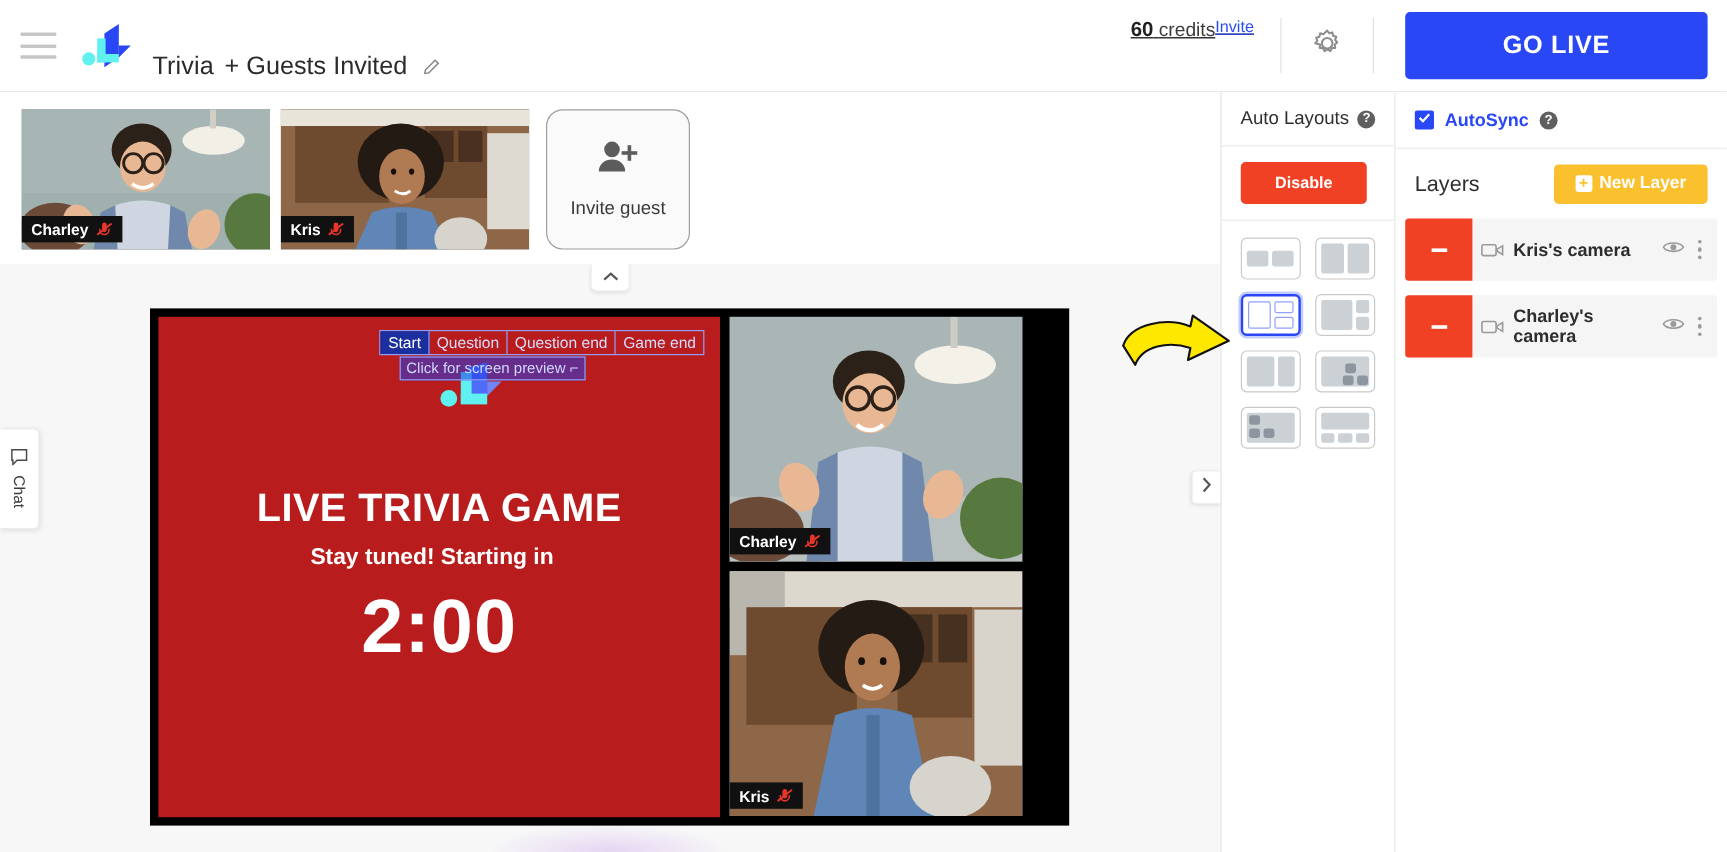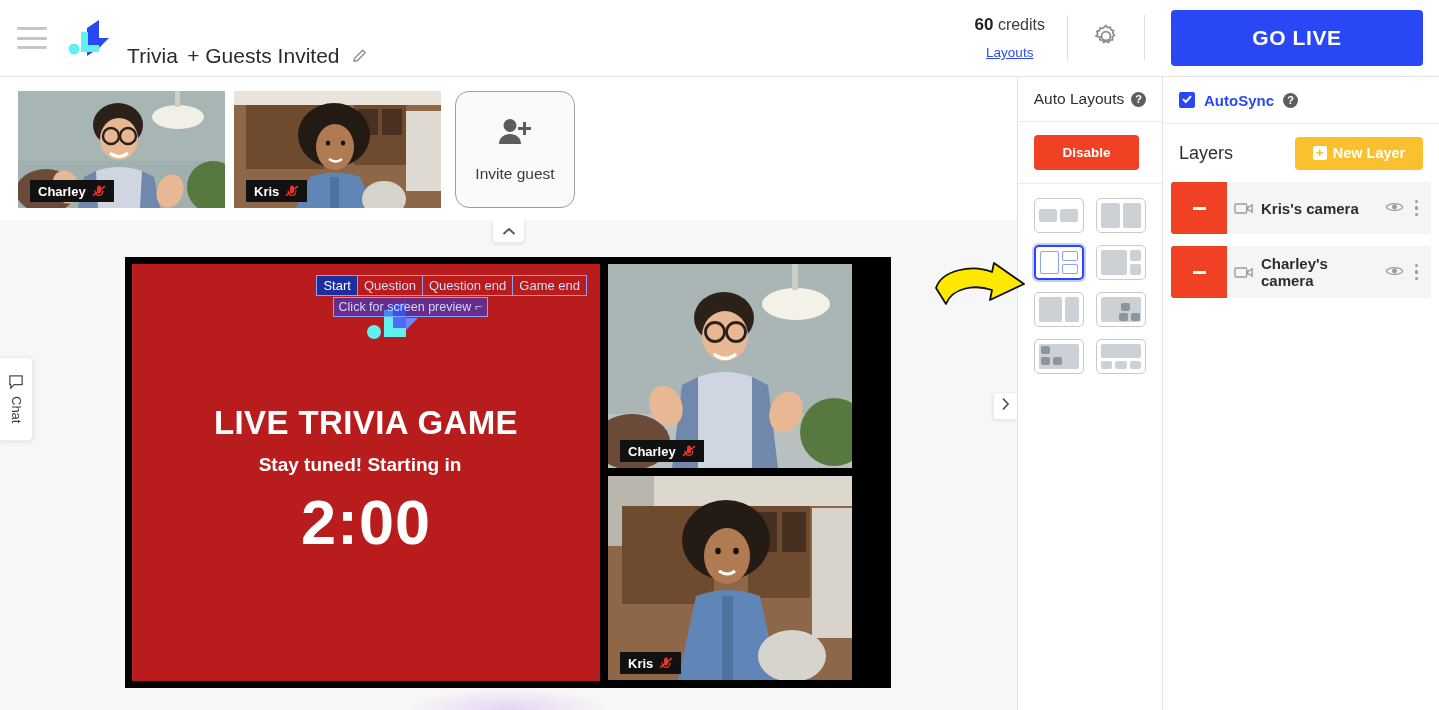--- a/index.html
+++ b/index.html
@@ -26,22 +26,23 @@
 
   .logo { width: 48px; height: 48px; position: relative; }
   .title-wrap { display: flex; align-items: center; margin-left: 14px; margin-top: 36px; }
   .proj-title { font-size: 21px; color: #2b2b2b; letter-spacing: .1px; }
   .proj-sub { font-size: 21px; color: #2b2b2b; margin-left: 9px; }
   .pencil { margin-left: 11px; width: 18px; height: 18px; cursor: pointer; }
 
   .hdr-right { margin-left: auto; display: flex; align-items: center; height: 100%; }
   .credits-box {
     text-align: center; padding: 0 22px; height: 46px;
-    display: flex; flex-direction: column; justify-content: space-between;
+    display: flex; flex-direction: row; justify-content: space-between;
     border-right: 1px solid #e0e0e0;
+    text-decoration: underline;
   }
   .credits-line { font-size: 16px; color: #3c3c3c; white-space: nowrap; }
   .credits-num { font-weight: bold; font-size: 17px; color: #212121; }
   .upgrade { font-size: 13.5px; color: #2a4cf5; text-decoration: underline; cursor: pointer; line-height: 16px; }
   .gear-box { padding: 0 25px; height: 46px; display: flex; align-items: center; border-right: 1px solid #e0e0e0; }
   .golive {
     margin: 0 16px 0 26px; width: 252px; height: 56px;
     background: #2a47f5; color: #fff; border: none; border-radius: 4px;
     font-size: 21px; font-weight: bold; letter-spacing: .6px; cursor: pointer;
     font-family: "Liberation Sans", sans-serif;
@@ -52,21 +53,21 @@
     position: absolute; left: 0; top: 77px; width: 1017px; height: 143px;
     background: #fff;
   }
   .thumb {
     position: absolute; top: 14px; width: 207px; height: 117px;
     overflow: hidden; background: #999; cursor: pointer;
   }
   .thumb.t1 { left: 18px; }
   .thumb.t2 { left: 234px; }
   .namechip {
-    position: absolute; left: 12px; bottom: 6px; height: 22px;
+    position: absolute; left: 0; bottom: 6px; height: 22px;
     background: #111; color: #fff; font-size: 13px; font-weight: bold;
     display: flex; align-items: center; padding: 0 8px; gap: 6px;
   }
   .mutedot { width: 14px; height: 14px; }
 
   .invite {
     position: absolute; left: 455px; top: 14px; width: 120px; height: 117px;
     border: 1px solid #9e9e9e; border-radius: 14px; background: #fafafa;
     display: flex; flex-direction: column; align-items: center; justify-content: center;
     gap: 14px; cursor: pointer;
@@ -269,21 +270,21 @@
         </svg>
       </span>
     </div>
 
     <div class="hdr-right">
       <div class="credits-box">
         <div class="credits-line">
           <span class="credits-num">60</span>
           <span>credits</span>
         </div>
-        <a class="upgrade">Layouts</a>
+        <a class="upgrade">Invite</a>
       </div>
       <div class="gear-box">
         <span>
           <svg viewBox="0 0 26 26" width="26" height="26">
             <path d="M13 8.6a4.4 4.4 0 100 8.8 4.4 4.4 0 000-8.8z" fill="none" stroke="#8c8c8c" stroke-width="1.7"></path>
             <path d="M13 2.4l1.6 2.3 2.7-.7 .6 2.8 2.7 .8-1 2.6 1.8 2.1-2.2 1.8 .5 2.8-2.8 .2-1.3 2.5-2.4-1.4-2.4 1.4-1.3-2.5-2.8-.2 .5-2.8L3 13.1l1.8-2.1-1-2.6 2.7-.8 .6-2.8 2.7 .7z" fill="none" stroke="#8c8c8c" stroke-width="1.7" stroke-linejoin="round"></path>
           </svg>
         </span>
       </div>
       <button class="golive">GO LIVE</button>

